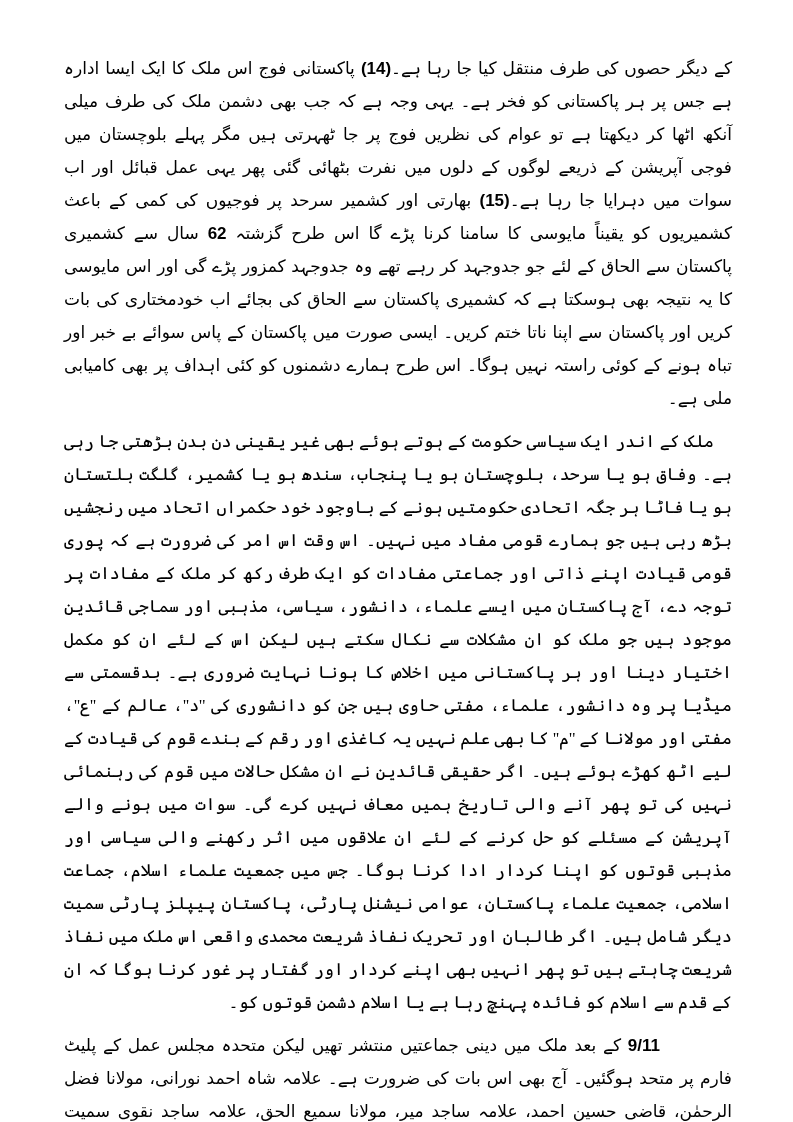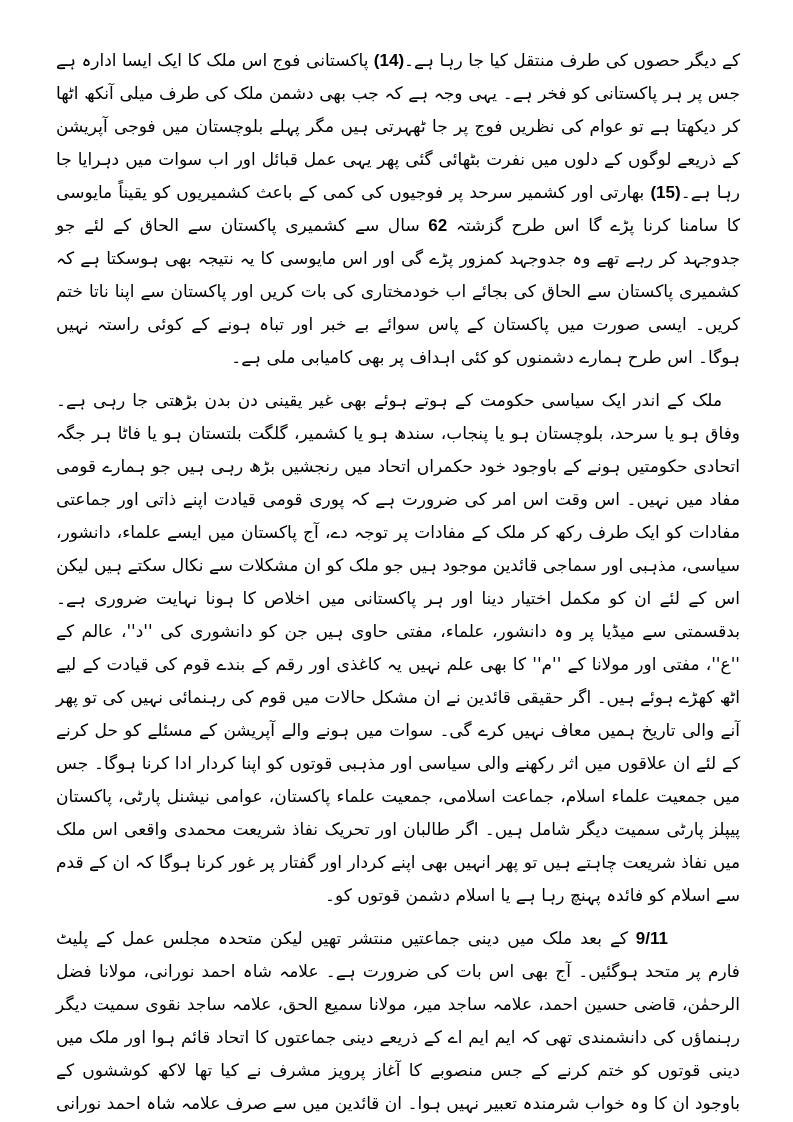--- a/index.html
+++ b/index.html
@@ -17,22 +17,22 @@
     left: 56px;
     width: 684px;
     direction: rtl;
     color: #000000;
     font-family: "DejaVu Sans", "Liberation Sans", sans-serif;
     font-size: 17px;
     line-height: 33px;
     text-align: justify;
     text-justify: inter-word;
   }
-  .para { margin: 0; padding: 0; }
-  .para-2 { margin-top: 10px; text-indent: 18px; }
+  .para { margin: 8px; padding: 0; }
+  .para-2 { margin-top: 10px; text-indent: 18px; font-family: Liberation Serif, serif; }
   .para-3 { margin-top: 10px; text-indent: 72px; }
   .seg { font-weight: normal; }
   .bold-num {
     font-weight: bold;
     font-family: "Liberation Sans", "DejaVu Sans", sans-serif;
     direction: ltr;
     unicode-bidi: embed;
     letter-spacing: 0.5px;
   }
 </style>

